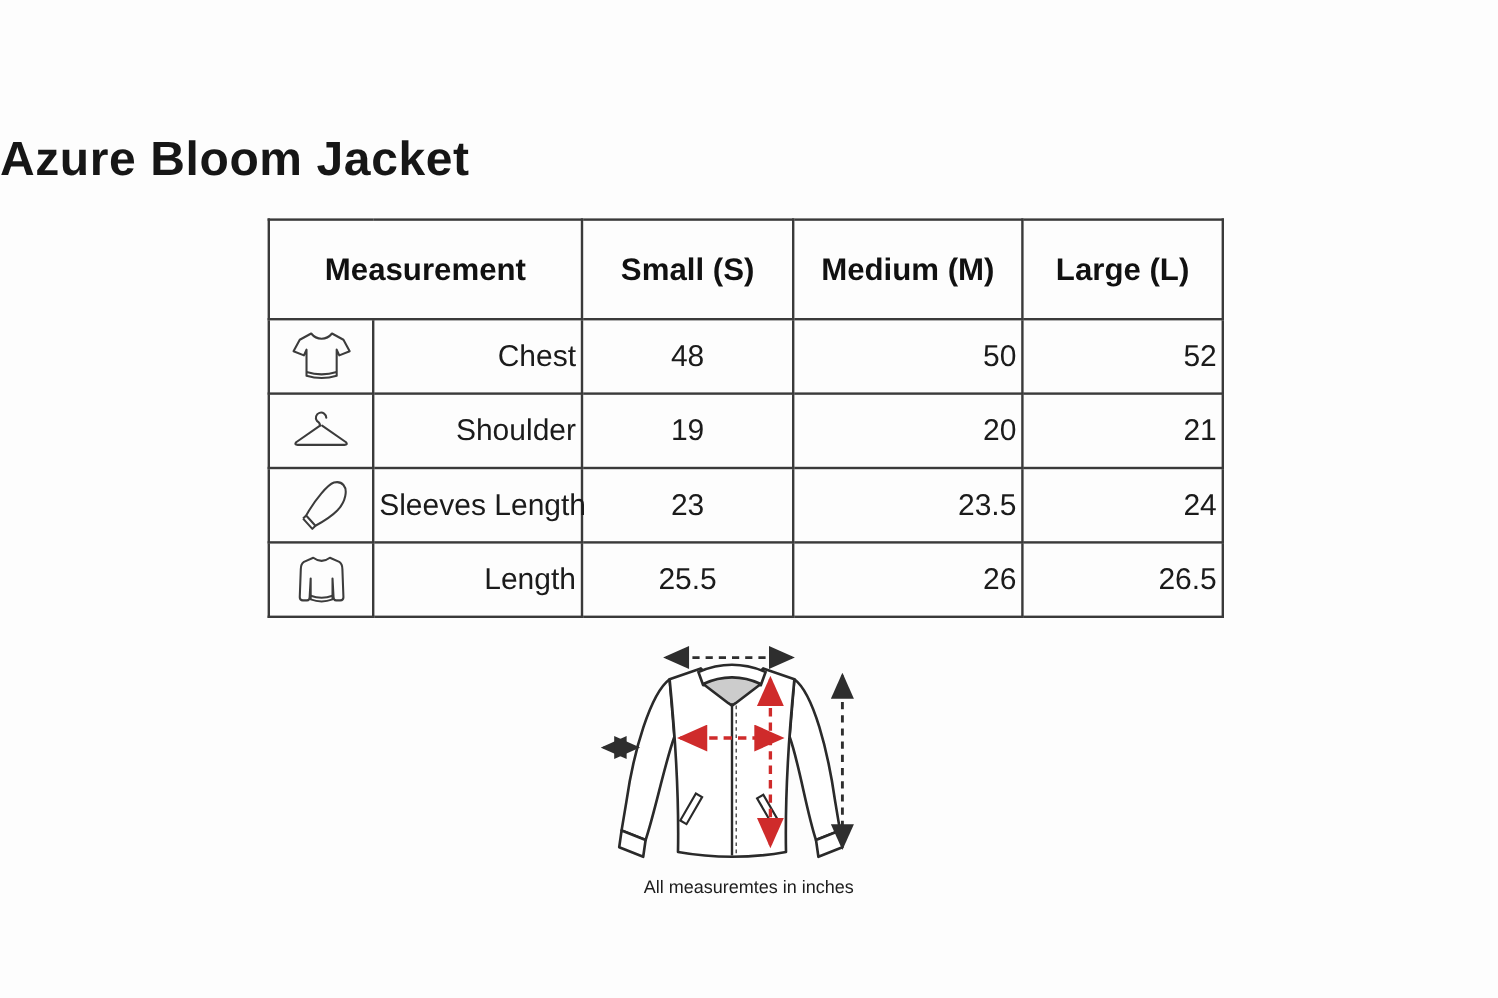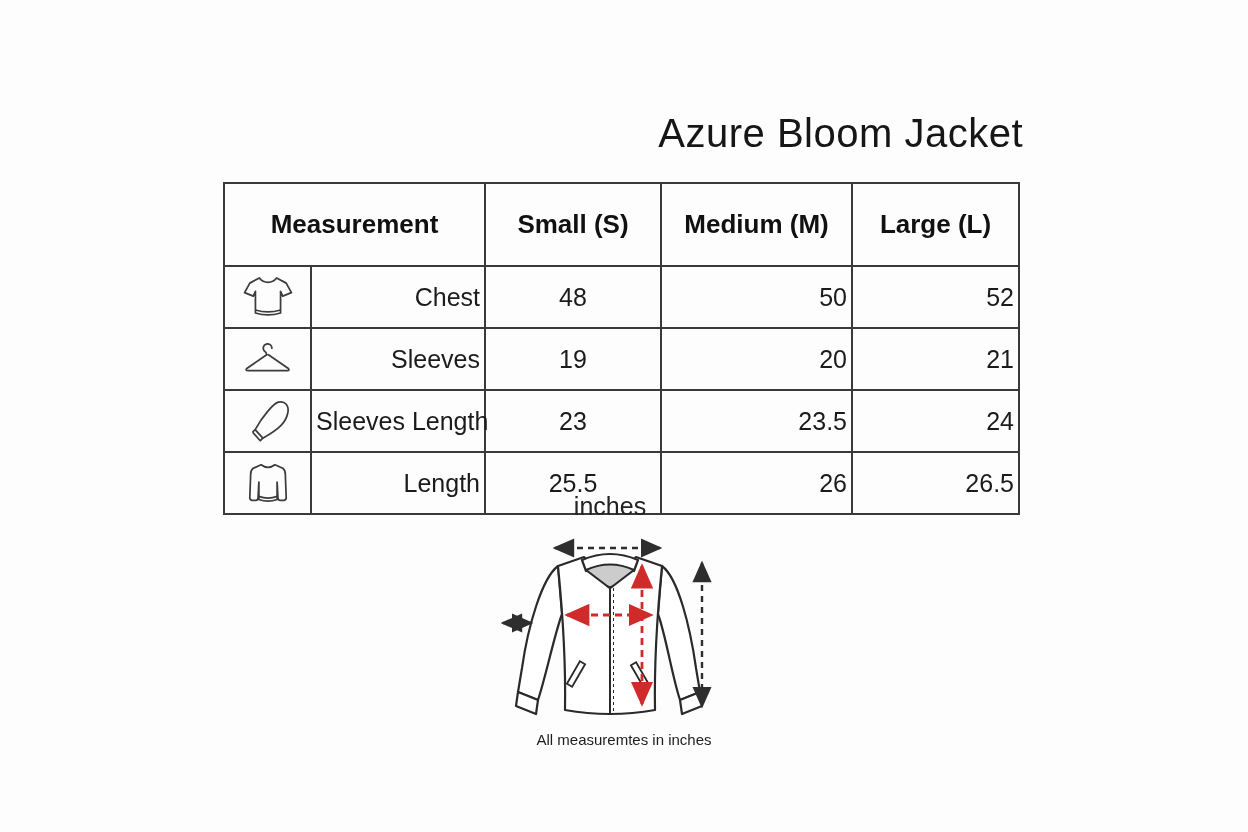--- a/index.html
+++ b/index.html
@@ -9,22 +9,22 @@
     font-family:"Liberation Sans", sans-serif;
     color:#1c1c1c;
     position:relative;
     overflow:hidden;
   }
   .page{position:absolute;inset:0;}
 
   
   .title{
     position:absolute;top:84px;left:0;width:1023px;
-    text-align:right;
-    font-size:40px;font-weight:normal;
+    text-align:left;
+    font-size:40px;font-weight:bold;
     letter-spacing:0.5px;
     color:#161616;
   }
 
   
   table.size-table{
     position:absolute;left:223px;top:182px;
     width:795px;
     border-collapse:collapse;
     table-layout:fixed;
@@ -122,21 +122,21 @@
       </tr>
       <tr>
         <td class="icon-cell">
           <svg class="row-icon" width="52" height="40" viewBox="0 0 60 40">
             <g fill="none" stroke="#3c3c3c" stroke-width="2" stroke-linejoin="round" stroke-linecap="round">
               <path d="M34.5 7.5 A5 5 0 1 0 25.5 10.5 Q28.5 12.5 28.5 15"></path>
               <path d="M28.5 15 L5.5 31 Q3.5 33.5 7 33.5 L52 33.5 Q55.5 33.5 53.5 31 L30.5 15"></path>
             </g>
           </svg>
         </td>
-        <td class="name-cell">Sleeves</td>
+        <td class="name-cell">Shoulder</td>
         <td class="val-small">19</td>
         <td class="val-left">20</td>
         <td class="val-left">21</td>
       </tr>
       <tr>
         <td class="icon-cell">
           <svg class="row-icon" width="52" height="48" viewBox="0 0 60 56">
             <g fill="none" stroke="#3c3c3c" stroke-width="2" stroke-linejoin="round">
               <path d="M15 38 C24 22 36 8 42 6 C50 4 55 10 53 19 C51 29 44 37 24 48 L15 38 Z"></path>
               <path d="M12 41 L21 51 L24 48 M15 38 L12 41"></path>
@@ -158,21 +158,20 @@
           </svg>
         </td>
         <td class="name-cell">Length</td>
         <td class="val-small">25.5</td>
         <td class="val-left">26</td>
         <td class="val-left">26.5</td>
       </tr>
     </tbody>
   </table>
 
-  <div class="units">inches</div>
 
   <svg class="diagram" viewBox="0 0 300 212">
     <defs>
       <marker id="ah-b-end" markerWidth="10" markerHeight="10" refX="8" refY="4" orient="auto">
         <path d="M0,0 L9,4 L0,8 Z" fill="#2e2e2e"></path>
       </marker>
       <marker id="ah-b-start" markerWidth="10" markerHeight="10" refX="1" refY="4" orient="auto">
         <path d="M9,0 L0,4 L9,8 Z" fill="#2e2e2e"></path>
       </marker>
       <marker id="ah-r-end" markerWidth="10" markerHeight="10" refX="8" refY="4" orient="auto">

